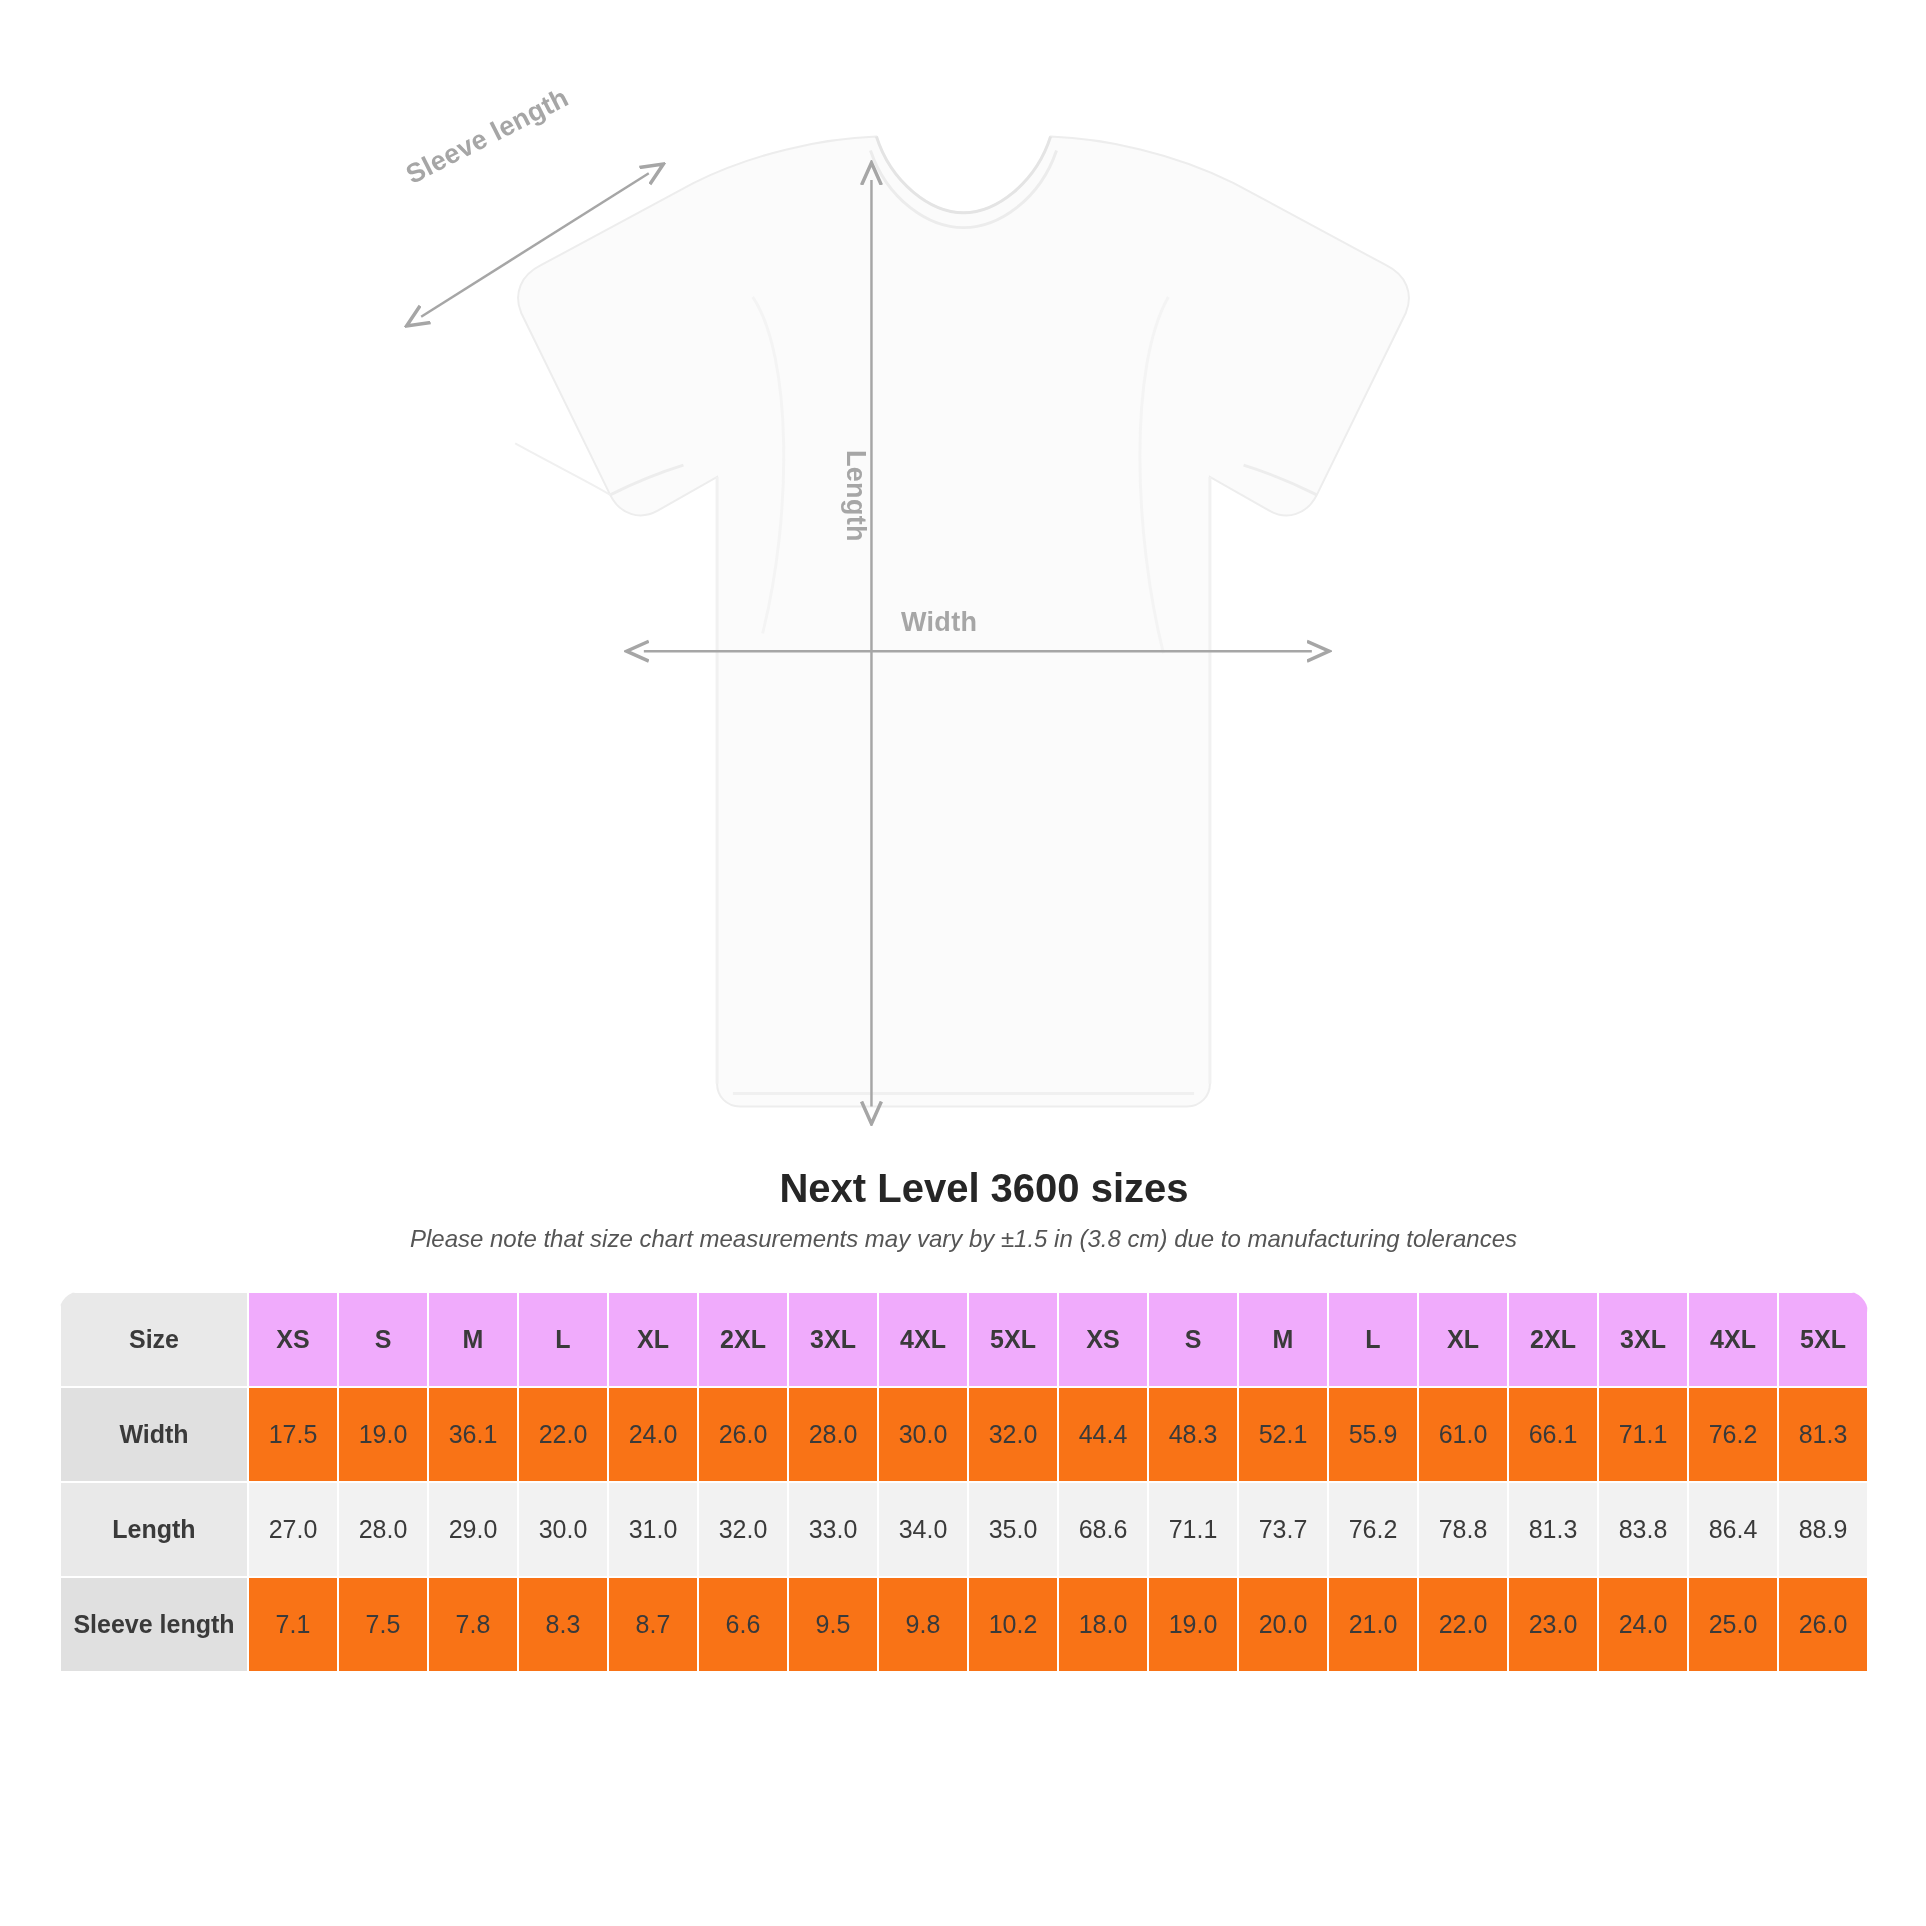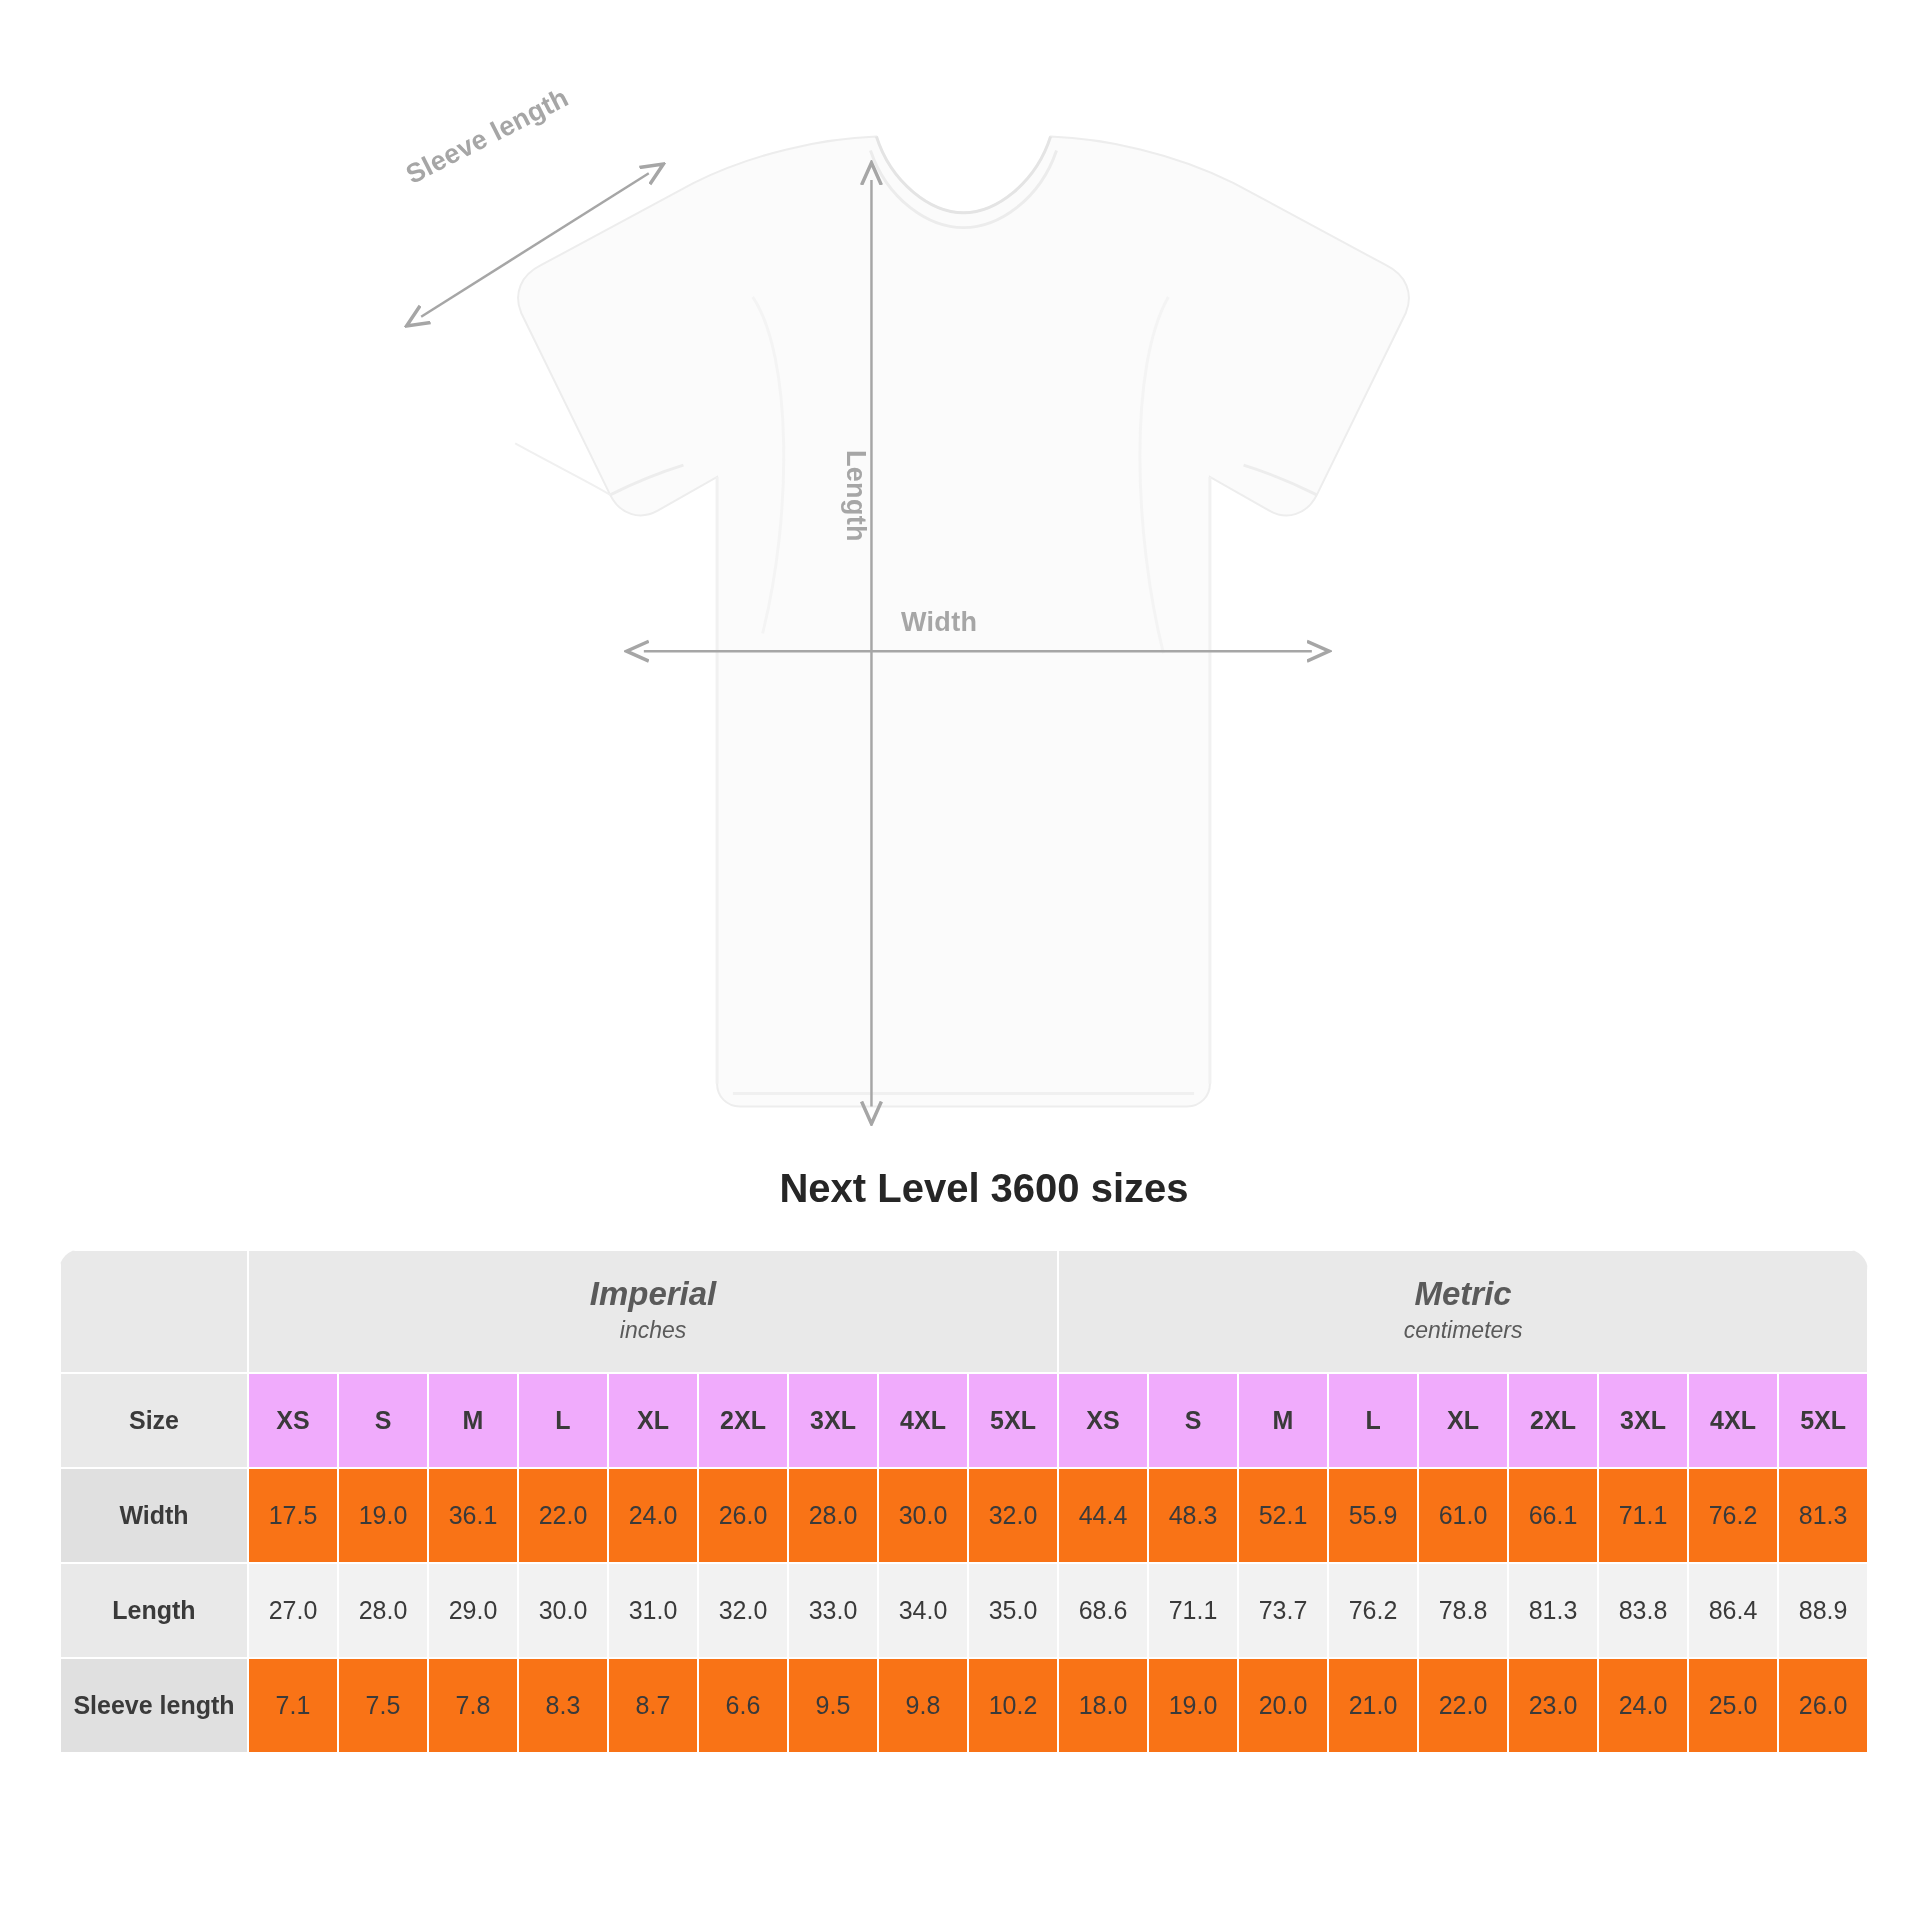--- a/index.html
+++ b/index.html
@@ -201,40 +201,30 @@
     </g>
   </svg>
 
   <div class="dim-label label-sleeve">Sleeve length</div>
   <div class="dim-label label-length">Length</div>
   <div class="dim-label label-width">Width</div>
 </div>
 
 <div class="title-block">
   <h1 class="chart-title">Next Level 3600 sizes</h1>
+  <p class="chart-note">Please note that size chart measurements may vary by ±1.5 in (3.8 cm) due to manufacturing tolerances</p>
 </div>
 
 <div class="table-wrap">
   <table class="size-table">
     <colgroup>
       <col style="width:188px">
       <col span="18" style="width:90px">
     </colgroup>
     <tbody>
-      <tr>
-        <td class="corner-cell"></td>
-        <td class="unit-head" colspan="9">
-          <div class="unit-name">Imperial</div>
-          <div class="unit-sub">inches</div>
-        </td>
-        <td class="unit-head" colspan="9">
-          <div class="unit-name">Metric</div>
-          <div class="unit-sub">centimeters</div>
-        </td>
-      </tr>
 
       <tr>
         <th class="row-head">Size</th>
         <th class="size-head">XS</th>
         <th class="size-head">S</th>
         <th class="size-head">M</th>
         <th class="size-head">L</th>
         <th class="size-head">XL</th>
         <th class="size-head">2XL</th>
         <th class="size-head">3XL</th>

